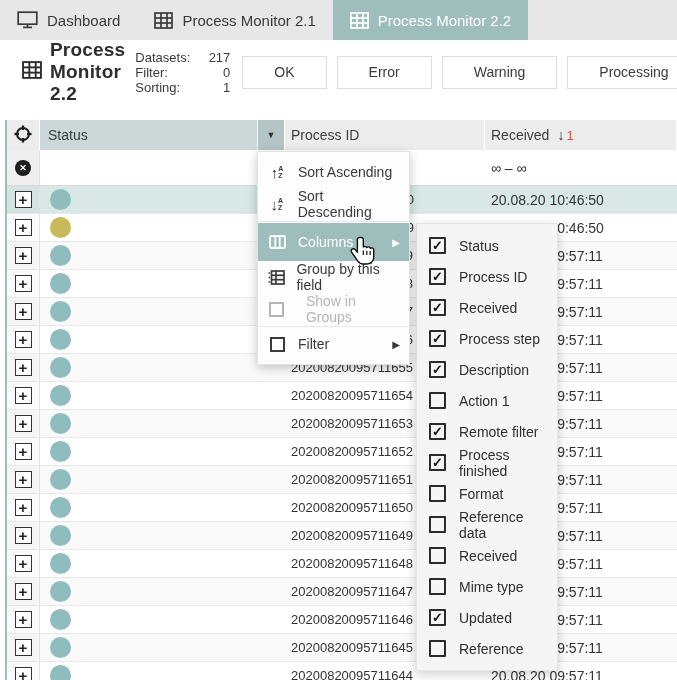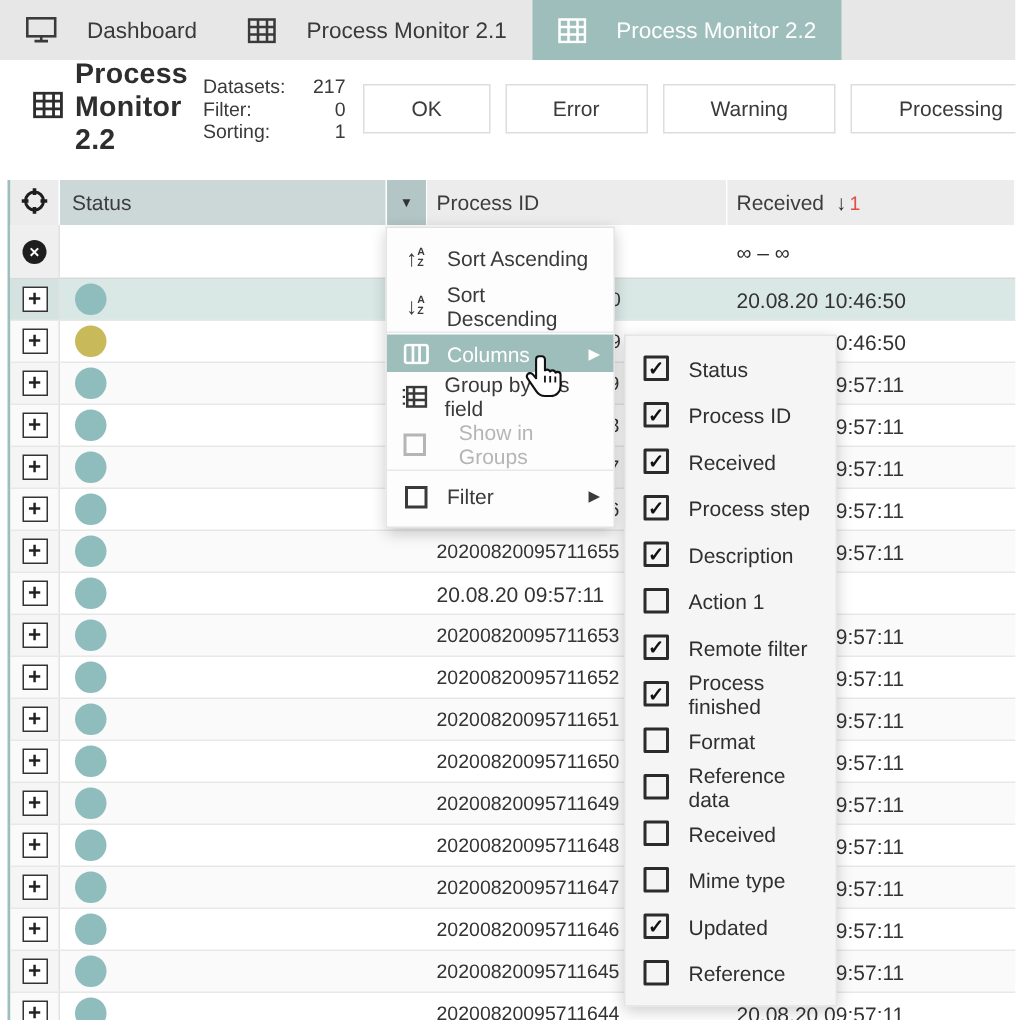--- a/index.html
+++ b/index.html
@@ -2,21 +2,21 @@
 <html><head>
 <meta charset="utf-8">
 <style>
   * { margin:0; padding:0; box-sizing:border-box; }
   html,body { width:677px; height:680px; overflow:hidden; background:#fff;
               font-family:"Liberation Sans", sans-serif; color:#3a3a3a; }
   body { position:relative; }
 
   
   .tabbar { height:40px; background:#e7e7e7; display:flex; align-items:stretch; }
-  .tab { display:flex; align-items:center; gap:20px; padding:0 17px; font-size:15px;
+  .tab { display:flex; align-items:center; gap:9px; padding:0 17px; font-size:15px;
          color:#3a3a3a; cursor:default; white-space:nowrap; }
   .tab.active { background:#9dbebb; color:#fff; }
   .tab svg { display:block; }
 
   
   .pagehead { height:64px; display:flex; align-items:center; }
   .title-group { display:flex; align-items:center; gap:8px; margin-left:22px; }
   .page-title { font-size:19px; font-weight:700; color:#2e2e2e; letter-spacing:.2px; }
   .stats { margin-left:10px; font-size:13px; line-height:15px; color:#3a3a3a; }
   .stats .srow { display:flex; }
@@ -63,21 +63,21 @@
   .dot.yellow { background:#c8b95a; }
   .c-pid { width:200px; padding-left:6px; font-size:13px; color:#333; white-space:nowrap; overflow:hidden; }
   .c-received { width:192px; padding-left:6px; font-size:14px; color:#333; white-space:nowrap; }
 
   
   .ctx { position:absolute; left:257px; top:151px; width:153px; background:#fdfdfd;
          border:1px solid #e3e3e3; box-shadow:0 3px 10px rgba(0,0,0,.22); padding:4px 0; z-index:5; }
   .mi { height:32px; display:flex; align-items:center; gap:11px; padding:0 9px; font-size:14px;
         color:#3a3a3a; cursor:pointer; position:relative; }
   .mi .ico { width:20px; display:flex; justify-content:center; align-items:center; }
-  .mi.hl { background:#9dbebb; color:#fff; height:25px; }
+  .mi.hl { background:#9dbebb; color:#fff; height:38px; }
   .mi.disabled { color:#b5b5b5; cursor:default;gap:20px; }
   .mi .subarrow { position:absolute; right:9px; font-size:10px; }
   .mdiv { height:1px; background:#e8e8e8; margin:1px 0; }
   .sorticon { display:flex; align-items:center; }
   .sorticon .ar { font-size:15px; font-weight:700; line-height:1; }
   .sorticon .az { display:flex; flex-direction:column; font-size:7px; font-weight:700; line-height:7px; }
   .cb { width:15px; height:15px; border:2px solid #3a3a3a; background:transparent; }
   .cb.dis { border-color:#b5b5b5; }
 
   
@@ -286,20 +286,21 @@
     <div class="c-received">20.08.20 09:57:11</div>
   </div>
 
   <div class="trow">
     <div class="c-expand">
       <span class="expand-box">+</span>
     </div>
     <div class="c-status">
       <span class="dot teal"></span>
     </div>
+    <div class="c-pid">20200820095711654</div>
     <div class="c-received">20.08.20 09:57:11</div>
   </div>
 
   <div class="trow">
     <div class="c-expand">
       <span class="expand-box">+</span>
     </div>
     <div class="c-status">
       <span class="dot teal"></span>
     </div>

